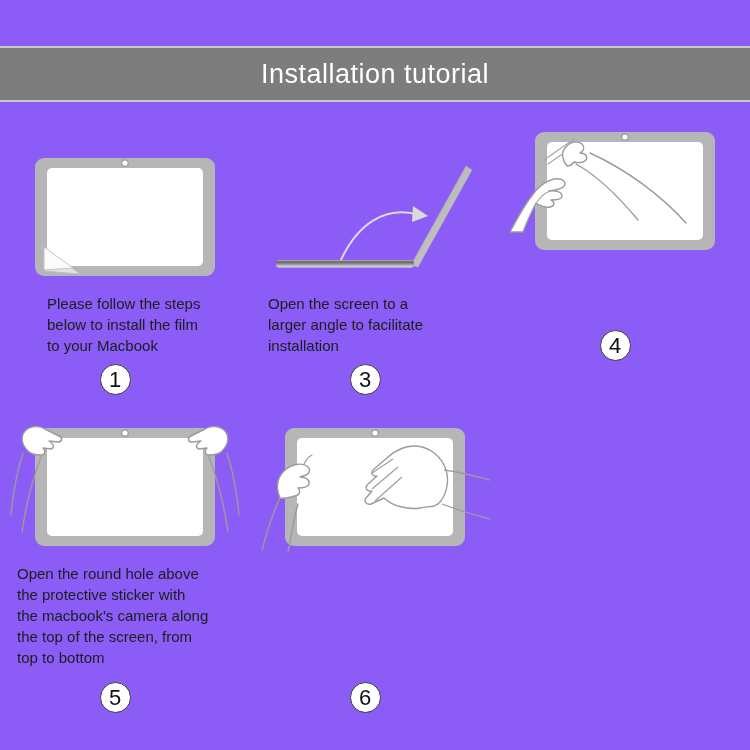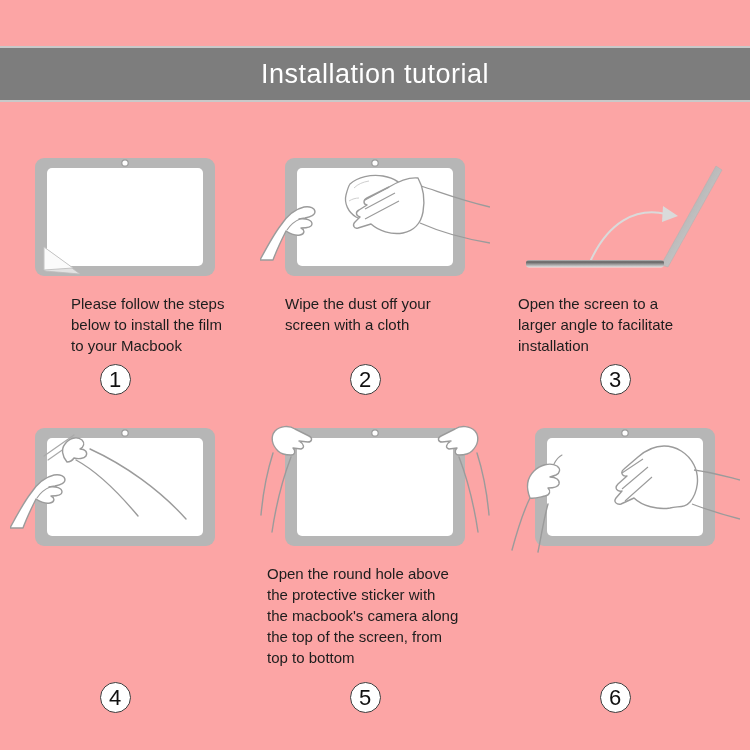--- a/index.html
+++ b/index.html
@@ -1,21 +1,21 @@
 <!DOCTYPE html>
 <html><head>
 <meta charset="utf-8">
 <style>
   html, body { margin:0; padding:0; }
   body {
     width:750px; height:750px; background:#ffffff;
     font-family:"Liberation Sans", sans-serif;
     -webkit-font-smoothing:antialiased;
   }
-  .page { position:relative; width:750px; height:750px; overflow:hidden; background:#fca5a5; }
+  .page { position:relative; width:750px; height:750px; overflow:hidden; background:#8b5cf6; }
 
   
   .banner {
     position:absolute; top:46px; left:0; width:750px; height:56px;
     background:#7d7d7d; box-sizing:border-box;
     border-top:2px solid #c9c9c9; border-bottom:2px solid #c9c9c9;
     display:flex; align-items:center; justify-content:center;
   }
   .banner-title {
     color:#ffffff; font-size:27px; font-weight:400; letter-spacing:0.5px; margin:0;
@@ -29,21 +29,21 @@
   .cell { display:flex; flex-direction:column; box-sizing:border-box; }
   .illo { display:flex; justify-content:center; align-items:flex-end; }
   .row1 .illo { height:188px; }
   .row2 .illo { height:162px; }
   .illo svg { display:block; }
 
   .caption {
     margin:3px 0 0 0; font-size:15px; line-height:21px; color:#1d1d1d;
     white-space:pre-line; text-align:left;
   }
-  .row1.c1 .caption { padding-left:71px; }
+  .row1.c1 .caption { padding-left:47px; }
   .row1.c2 .caption { padding-left:35px; }
   .row1.c3 .caption { padding-left:18px; }
   .row2.c1 .caption { padding-left:38px; }
   .row2.c2 .caption { padding-left:17px; }
   .row2.c3 .caption { padding-left:15px; }
 
   .badge {
     margin-top:auto; align-self:center; transform:translateX(-10px);
     width:31px; height:31px; border:1.5px solid #3d3d3d; border-radius:50%;
     box-sizing:border-box; display:flex; align-items:center; justify-content:center;
@@ -102,38 +102,20 @@
         </svg>
       </div>
       <p class="caption">Please follow the steps
 below to install the film
 to your Macbook</p>
       <div class="badge">
         <span>1</span>
       </div>
     </section>
 
-    <section class="cell row1 c2">
-      <div class="illo">
-        <svg width="230" height="140" viewBox="0 0 230 140">
-          <use href="#tablet" xlink:href="#tablet"></use>
-          <use href="#left-hand" xlink:href="#left-hand" transform="translate(0,2)"></use>
-          <path d="M90,34 C98,27 111,24 123,26 C134,28 142,33 144,41 C146,50 142,59 133,65 C122,72 106,73 96,67 C88,62 84,53 86,45 C87,41 88,37 90,34 Z" fill="#ffffff" stroke="#9b9b9b" stroke-width="1.3"></path>
-          <path d="M94,38 C98,34 103,32 109,31 M89,51 C92,49 96,48 99,48" fill="none" stroke="#cfcfcf" stroke-width="1"></path>
-          <path d="M158,28 C149,27 139,31 129,37 L107,48 C103,50 103,54 107,55 L99,60 C95,62 96,66 100,67 L95,72 C92,75 94,79 98,78 L111,74 C119,81 131,85 143,83 C154,81 161,73 163,62 C165,50 163,37 158,28 Z" fill="#ffffff" stroke="#9b9b9b" stroke-width="1.4" stroke-linejoin="round"></path>
-          <path d="M129,37 L105,50 M135,43 L105,59 M139,51 L105,69" fill="none" stroke="#9b9b9b" stroke-width="1.1"></path>
-          <path d="M161,36 C180,42 200,50 230,57 M160,73 C178,81 200,88 230,93" fill="none" stroke="#9b9b9b" stroke-width="1.3"></path>
-        </svg>
-      </div>
-      <p class="caption">Wipe the dust off your
-screen with a cloth</p>
-      <div class="badge">
-        <span>2</span>
-      </div>
-    </section>
 
     <section class="cell row1 c3">
       <div class="illo">
         <svg width="230" height="140" viewBox="0 0 230 140">
           <path d="M80,112 C98,72 126,57 156,64" fill="none" stroke="#dadada" stroke-width="2"></path>
           <polygon points="153,56 168,66 152,72" fill="#dadada"></polygon>
           <path d="M151,115 L206,16 L212,20 L158,117 Z" fill="url(#gScr)" stroke="#b0b0b0" stroke-width="0.5"></path>
           <rect x="16" y="110" width="138" height="7.5" rx="3" fill="url(#gBase)"></rect>
         </svg>
       </div>

